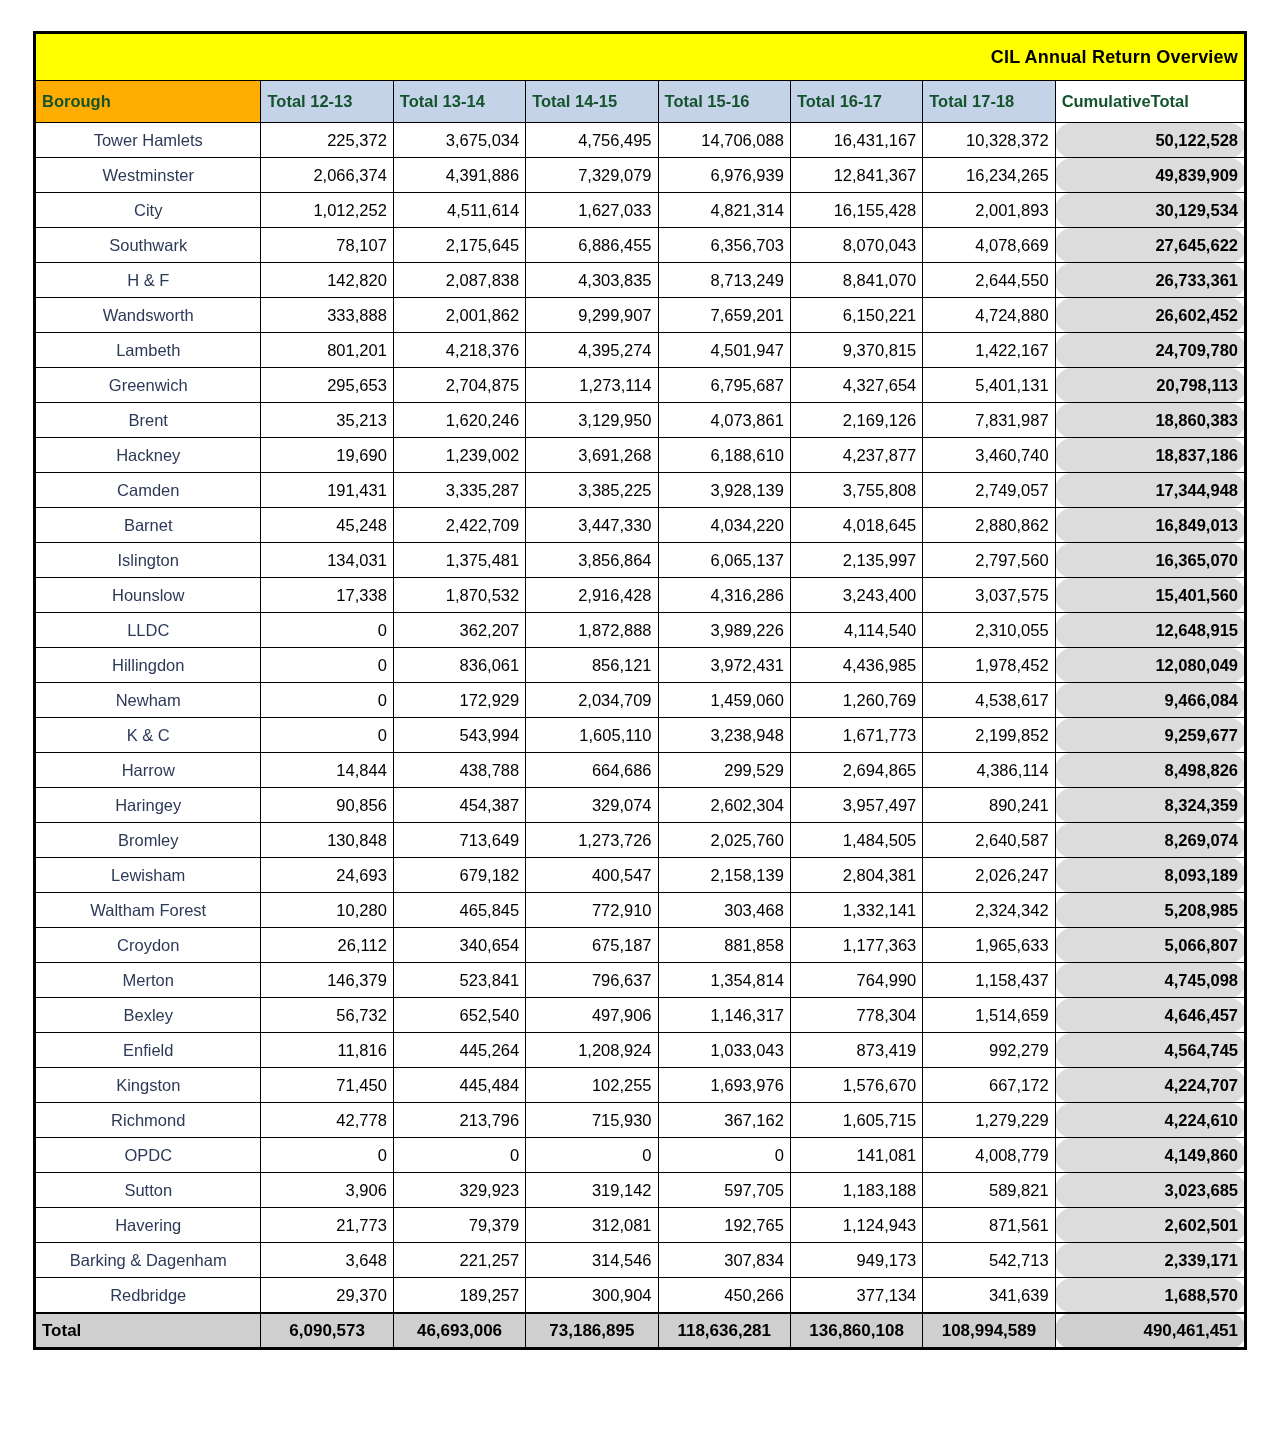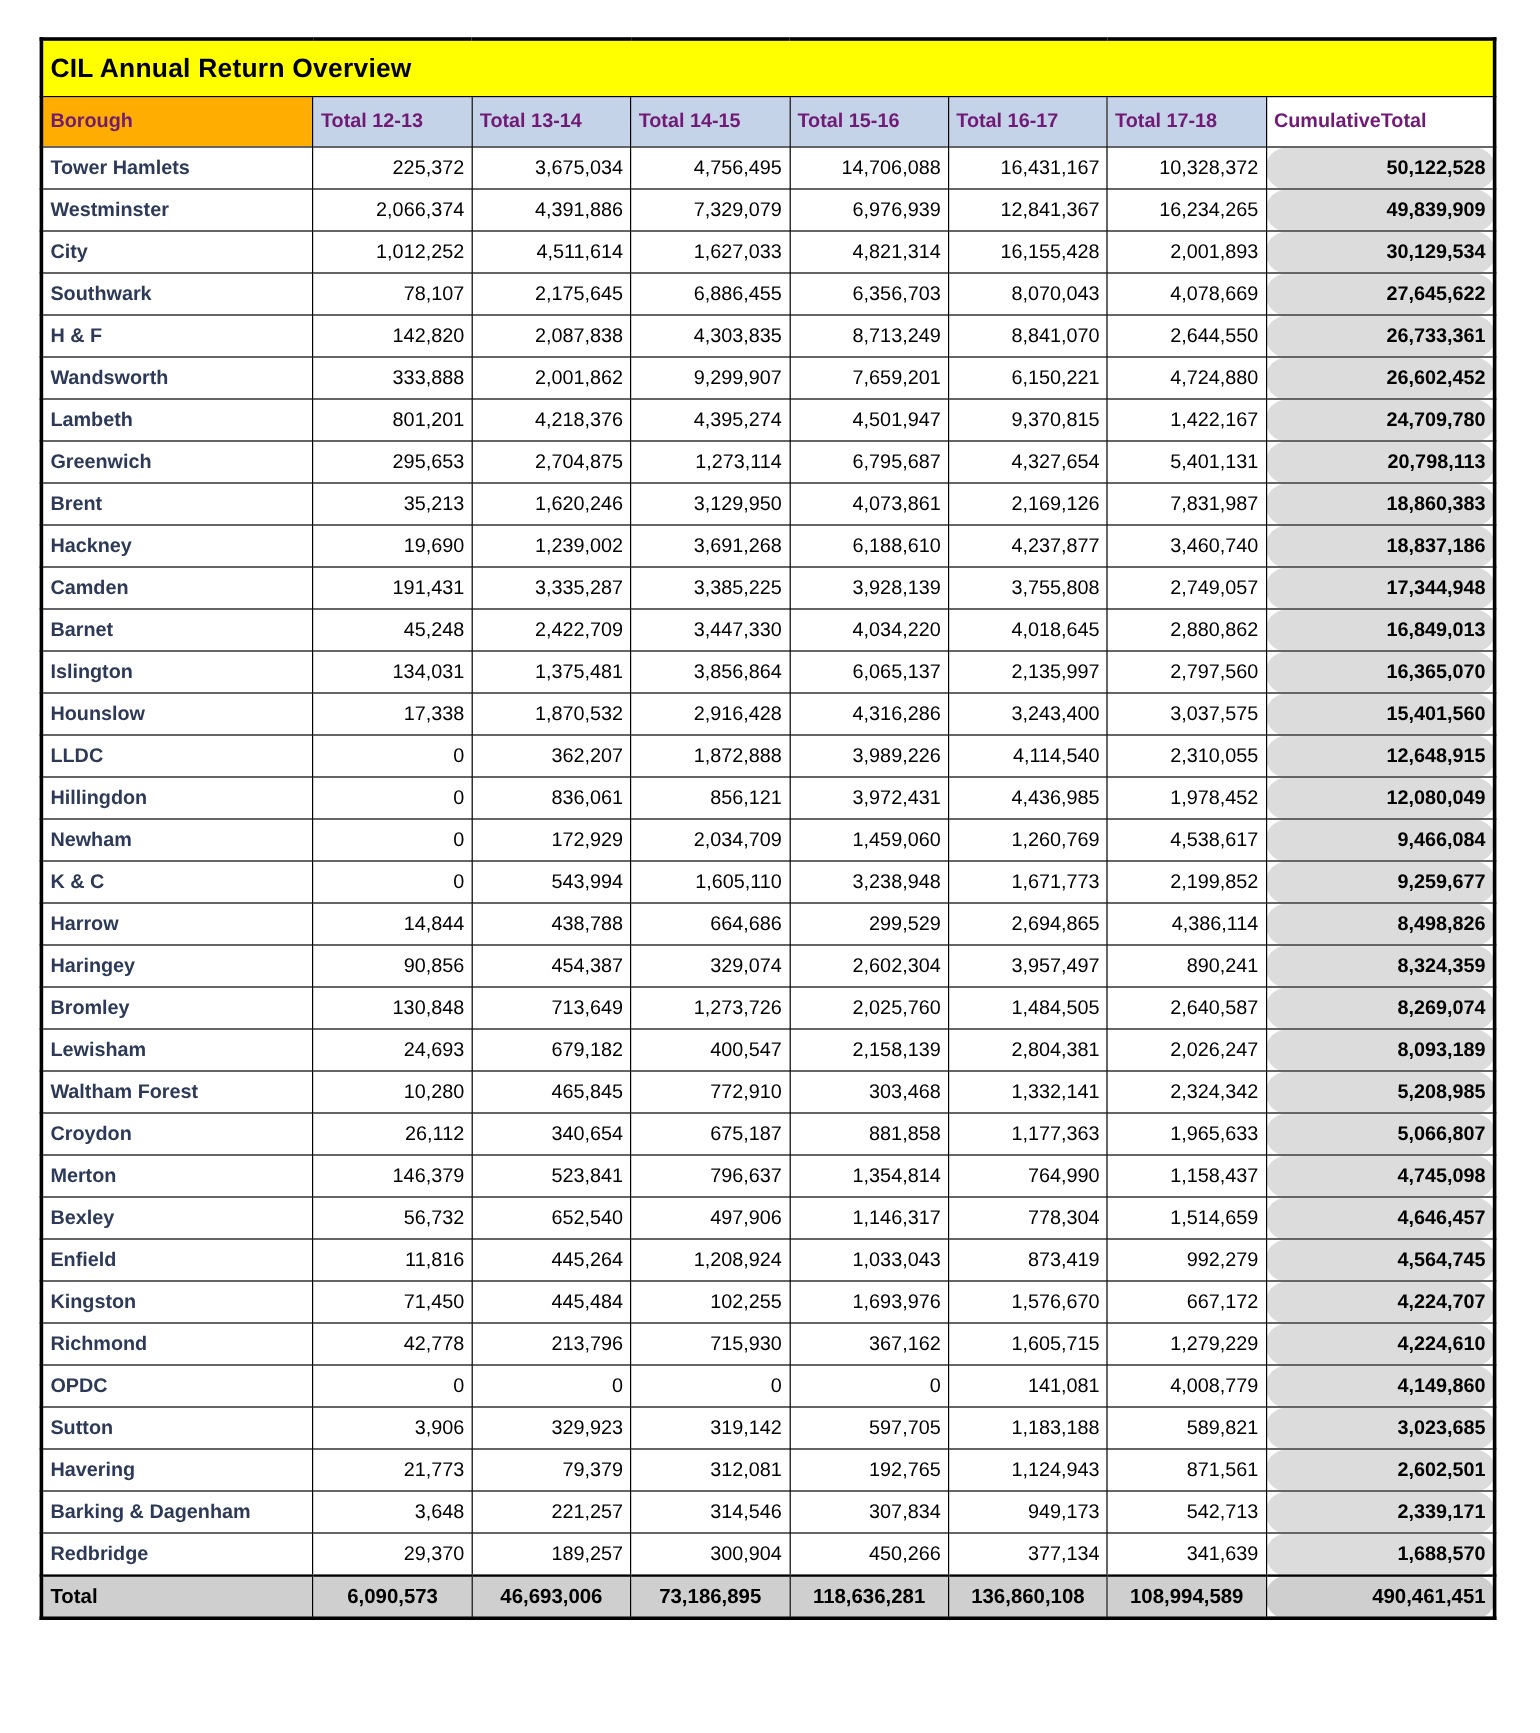--- a/index.html
+++ b/index.html
@@ -31,32 +31,32 @@
     font-size: 16.5px;
     line-height: 1;
     height: 35px;
     box-sizing: border-box;
     white-space: nowrap;
     overflow: hidden;
   }
   
   tr.title-row td {
     background: #ffff00;
-    text-align: left;
+    text-align: right;
     font-weight: bold;
-    font-size: 22px;
+    font-size: 18px;
     height: 48px;
     color: #000000;
     letter-spacing: 0.2px;
   }
   
   tr.head-row th {
     font-weight: bold;
     font-size: 16.5px;
-    color: #701a75;
+    color: #14532d;
     height: 42px;
     vertical-align: middle;
   }
   th.head-borough {
     background: #ffad00;
     color: #3a3a3a;
     text-align: left;
     padding-left: 8px;
   }
   th.head-year {
@@ -65,22 +65,22 @@
     padding-left: 7px;
   }
   th.head-cum {
     background: #ffffff;
     text-align: left;
     padding-left: 7px;
     margin-left: 48px;
   }
   
   td.borough {
-    text-align: left;
-    font-weight: bold;
+    text-align: center;
+    font-weight: normal;
     color: #2d3a57;
     padding-left: 8px;
     font-size: 17px;
   }
   td.num {
     text-align: right;
     color: #000000;
     padding-right: 8px;
     font-size: 16.5px;
   }

